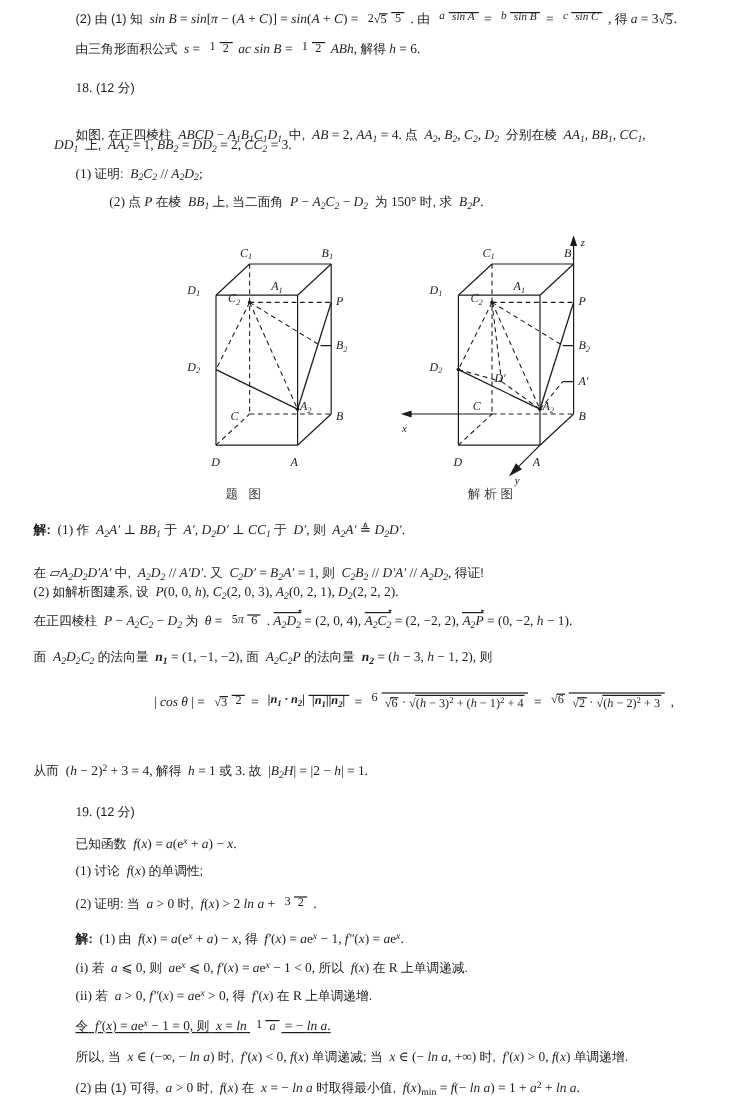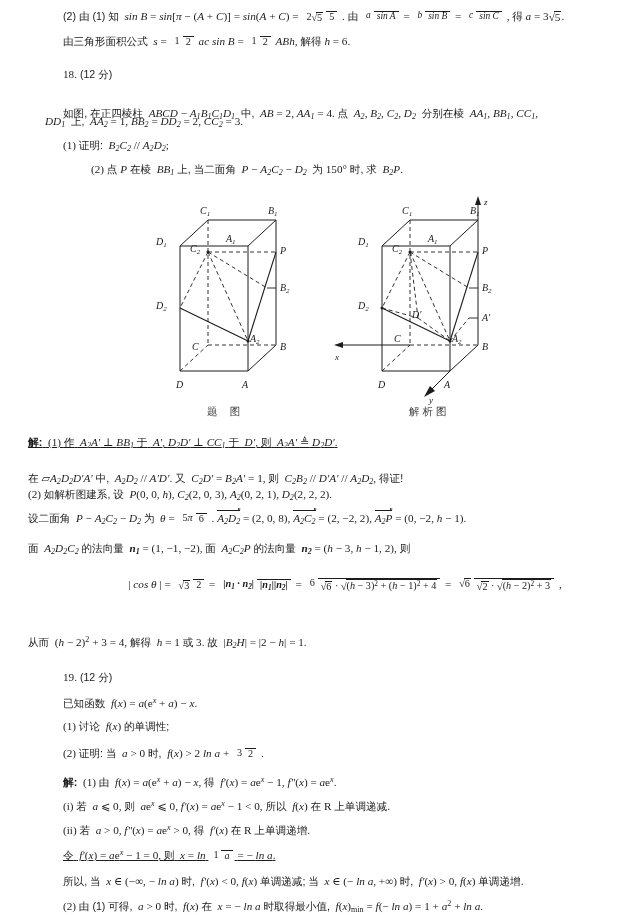--- a/index.html
+++ b/index.html
@@ -77,25 +77,24 @@
     position: absolute;
     right: -1px; top: -3.6px;
     border-left: 3px solid #1c1c1c;
     border-top: 1.6px solid transparent;
     border-bottom: 1.6px solid transparent;
   }
 
   .figwrap { position: absolute; }
   .cap {
     position: absolute;
-    font-family: Liberation Mono, monospace;
+    font-family: Liberation Serif, serif;
     font-size: 10.5px;
     color: #3a3a3a;
     letter-spacing: 3px;
-    margin-left: 19px;
   }
   svg text {
     font-family: "Liberation Serif", serif;
     font-style: italic;
     fill: #1c1c1c;
   }
   .displayeq {
     position: absolute;
     width: 618px;
     text-align: center;
@@ -302,21 +301,21 @@
       <text x="150" y="154" font-size="10">B</text>
       <text x="46" y="192" font-size="10">D</text>
       <text x="112" y="192" font-size="10">A</text>
       <text x="152" y="9" font-size="9">z</text>
       <text x="3" y="164" font-size="9">x</text>
       <text x="97" y="207" font-size="9">y</text>
     </svg>
   </div>
   <div class="cap" style="left:390px; top:405px;">解析图</div>
 
-  <div class="line" style="left:28px; top:437px;text-decoration:underline;">
+  <div class="line" style="left:28px; top:437px;">
     <span class="cjkb">解:</span>
     <span class="up">&nbsp;(1) </span><span class="cjk">作</span>
     <span class="it">&nbsp;A<sub>2</sub>A′</span><span class="up"> ⊥ </span><span class="it">BB<sub>1</sub>&nbsp;</span><span class="cjk">于</span>
     <span class="it">&nbsp;A′</span><span class="up">, </span><span class="it">D<sub>2</sub>D′</span><span class="up"> ⊥ </span><span class="it">CC<sub>1</sub>&nbsp;</span><span class="cjk">于</span>
     <span class="it">&nbsp;D′</span><span class="up">, </span><span class="cjk">则</span>
     <span class="it">&nbsp;A<sub>2</sub>A′&nbsp;</span><span class="up">≜</span><span class="it">&nbsp;D<sub>2</sub>D′</span><span class="up">.</span>
   </div>
 
   <div class="line" style="left:28px; top:461px;margin-top:12px;">
     <span class="cjk">在</span><span class="up"> ▱</span><span class="it">A<sub>2</sub>D<sub>2</sub>D′A′&nbsp;</span><span class="cjk">中,</span>
@@ -324,29 +323,29 @@
     <span class="it">&nbsp;C<sub>2</sub>D′</span><span class="up"> = </span><span class="it">B<sub>2</sub>A′</span><span class="up"> = 1, </span><span class="cjk">则</span>
     <span class="it">&nbsp;C<sub>2</sub>B<sub>2</sub></span><span class="up"> // </span><span class="it">D′A′</span><span class="up"> // </span><span class="it">A<sub>2</sub>D<sub>2</sub></span><span class="up">, </span><span class="cjk">得证!</span>
   </div>
 
   <div class="line" style="left:28px; top:489px;text-align:center;">
     <span class="up">(2) </span><span class="cjk">如解析图建系, 设</span>
     <span class="it">&nbsp;P</span><span class="up">(0, 0, </span><span class="it">h</span><span class="up">), </span><span class="it">C<sub>2</sub></span><span class="up">(2, 0, 3), </span><span class="it">A<sub>2</sub></span><span class="up">(0, 2, 1), </span><span class="it">D<sub>2</sub></span><span class="up">(2, 2, 2).</span>
   </div>
 
   <div class="line" style="left:28px; top:512px;">
-    <span class="cjk">设二面角</span>
+    <span class="cjk">在正四棱柱</span>
     <span class="it">&nbsp;P</span><span class="up"> − </span><span class="it">A<sub>2</sub>C<sub>2</sub></span><span class="up"> − </span><span class="it">D<sub>2</sub>&nbsp;</span><span class="cjk">为</span>
     <span class="it">&nbsp;θ</span><span class="up"> = </span>
     <span class="frac">
       <span class="num">5<span class="it">π</span></span>
         <span class="den">6</span>
     </span>
     <span class="up">. </span>
-    <span class="vec it">A<sub>2</sub>D<sub>2</sub></span><span class="up"> = (2, 0, 8), </span>
+    <span class="vec it">A<sub>2</sub>D<sub>2</sub></span><span class="up"> = (2, 0, 4), </span>
     <span class="vec it">A<sub>2</sub>C<sub>2</sub></span><span class="up"> = (2, −2, 2), </span>
     <span class="vec it">A<sub>2</sub>P</span><span class="up"> = (0, −2, </span><span class="it">h</span><span class="up"> − 1).</span>
   </div>
 
   <div class="line" style="left:28px; top:543px;">
     <span class="cjk">面</span>
     <span class="it">&nbsp;A<sub>2</sub>D<sub>2</sub>C<sub>2</sub>&nbsp;</span><span class="cjk">的法向量</span>
     <span class="it bold">&nbsp;n<sub>1</sub></span><span class="up"> = (1, −1, −2), </span><span class="cjk">面</span>
     <span class="it">&nbsp;A<sub>2</sub>C<sub>2</sub>P&nbsp;</span><span class="cjk">的法向量</span>
     <span class="it bold">&nbsp;n<sub>2</sub></span><span class="up"> = (</span><span class="it">h</span><span class="up"> − 3, </span><span class="it">h</span><span class="up"> − 1, 2), </span><span class="cjk">则</span>

